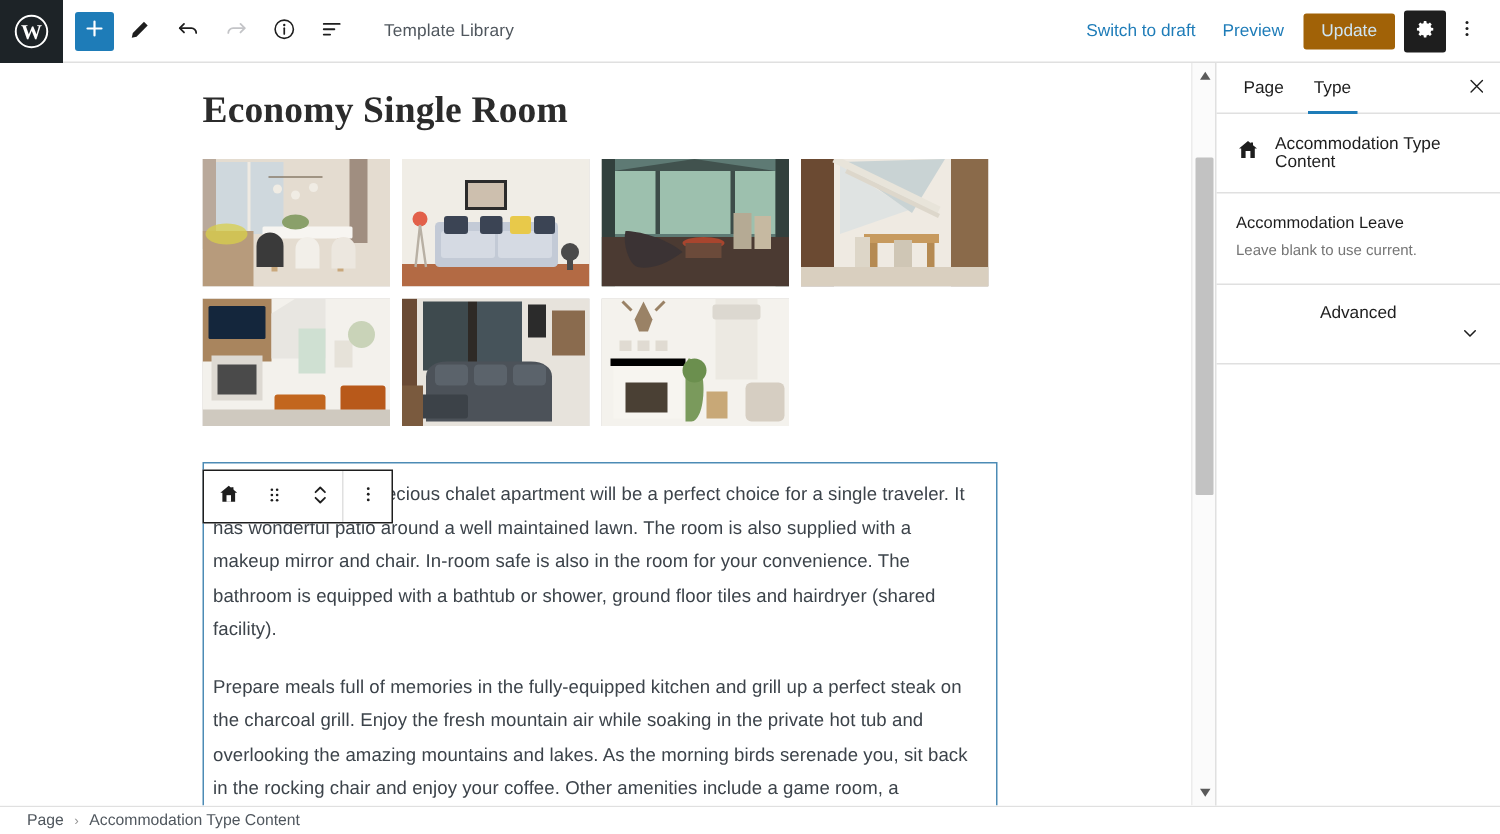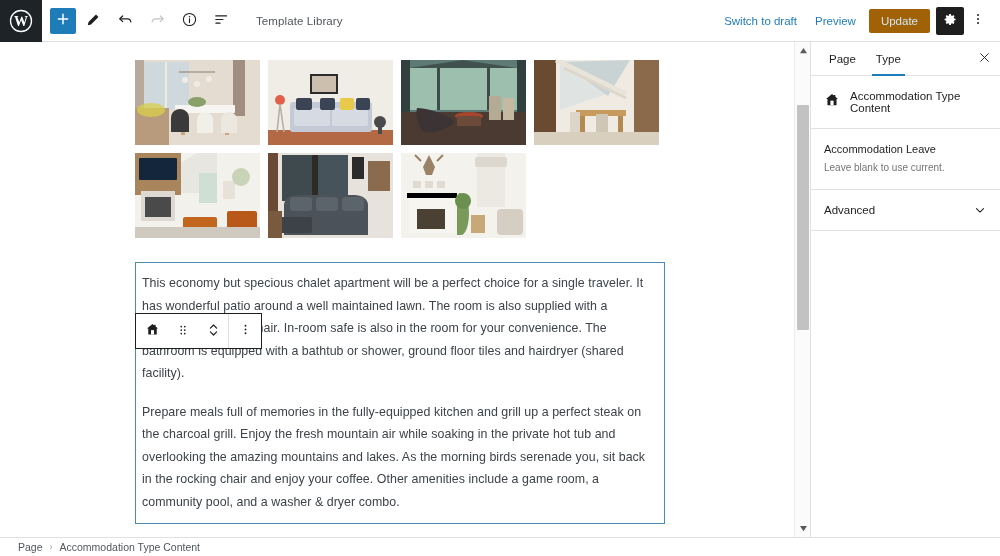--- a/index.html
+++ b/index.html
@@ -137,20 +137,21 @@
   }
   .sb-input .val { font-size: 11px; color: #2c3338; flex: 1 1 auto; white-space: nowrap; overflow: hidden; }
   .sb-input .clear {
     width: 18px; height: 20px; display: flex; align-items: center; justify-content: center;
     background: none; border: none; cursor: pointer; color: #1e1e1e;
   }
   .sb-help { font-size: 10px; color: #757575; margin-top: 6px; }
   .sb-accordion {
     display: flex; align-items: center; padding: 13px 13px; border-bottom: 1px solid #e0e0e0;
     cursor: pointer;
+    flex-direction: column;
   }
   .sb-accordion .ac-label { font-size: 11.5px; color: #1e1e1e; }
   .sb-accordion .ac-chev { margin-left: auto; color: #1e1e1e; display: flex; }
 
   
   .statusbar {
     height: 19px; flex: 0 0 19px; display: flex; align-items: center;
     border-top: 1px solid #e0e0e0; background: #fff; padding-left: 18px; gap: 7px;
   }
   .statusbar span { font-size: 10.5px; color: #50575e; }
@@ -252,20 +253,21 @@
       </button>
     </div>
   </div>
 
   <div class="body-wrap">
 
     <div class="editor-col">
       <div class="editor-canvas">
         <div class="canvas-inner">
 
+          <h1 class="post-title">Economy Single Room</h1>
 
           <div class="gallery">
 
             <div class="gal-row">
               <div class="thumb">
                 <svg viewBox="0 0 125 85" preserveAspectRatio="xMidYMid slice">
                   <rect width="125" height="85" fill="#e4dcd0"></rect>
                   <rect x="8" y="2" width="46" height="48" fill="#cfd8dd"></rect>
                   <rect x="30" y="2" width="2" height="48" fill="#efeae2"></rect>
                   <rect x="0" y="0" width="9" height="60" fill="#b9a99b"></rect>

